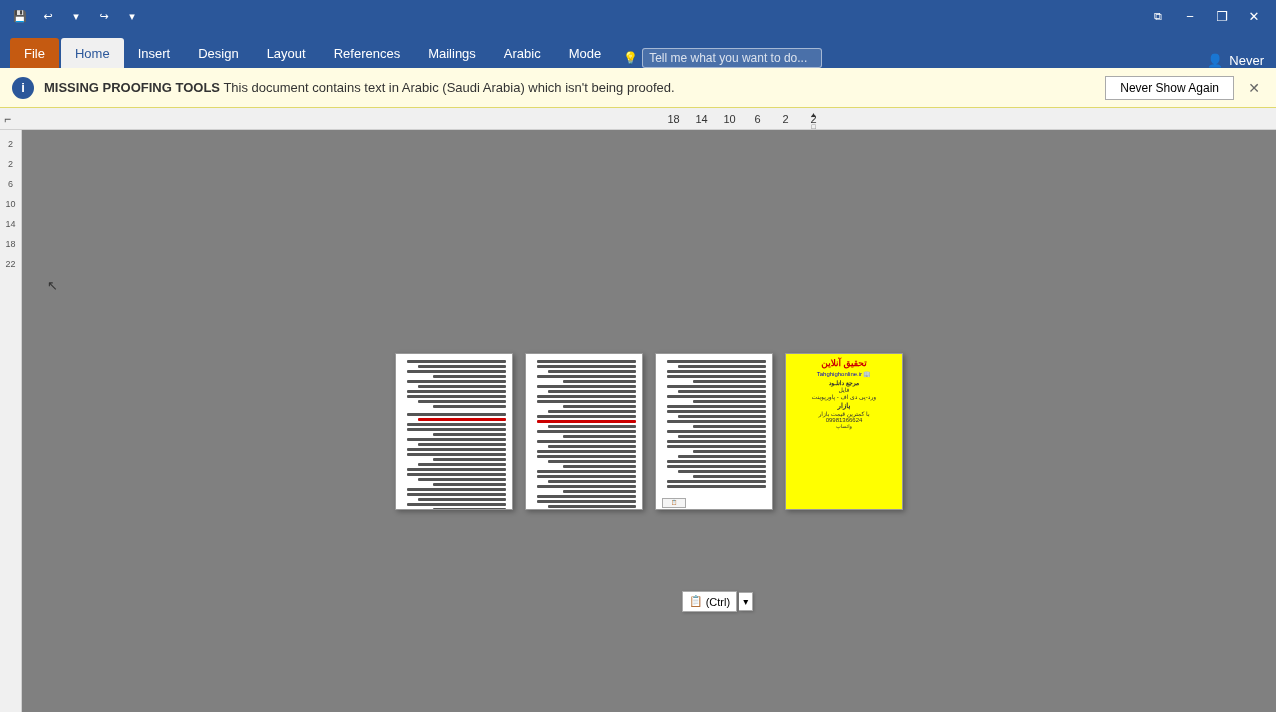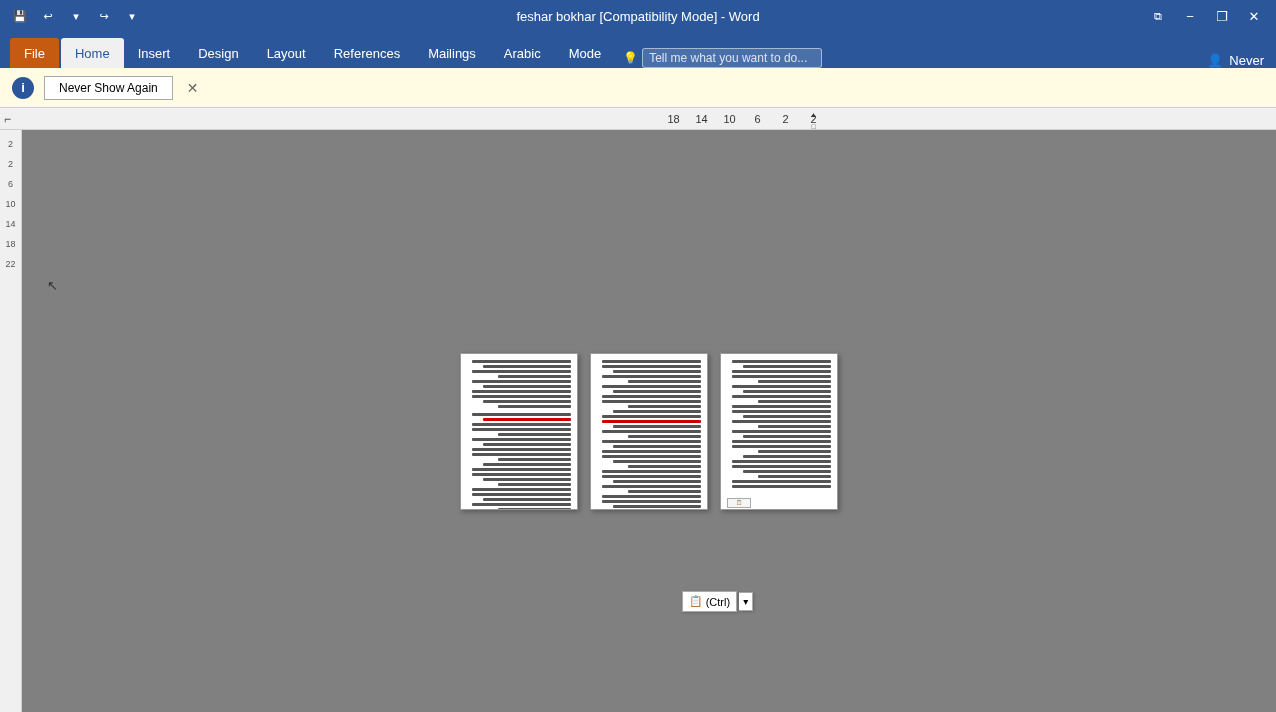--- a/index.html
+++ b/index.html
@@ -255,21 +255,20 @@
 <body>
 
 <div class="title-bar">
   <div class="title-bar-left">
     <button class="qat-btn" title="Save">💾</button>
     <button class="qat-btn" title="Undo">↩</button>
     <button class="qat-btn">▾</button>
     <button class="qat-btn" title="Redo">↪</button>
     <button class="qat-btn">▾</button>
   </div>
-  <span class="title-bar-center">feshar bokhar [Compatibility Mode] - Word</span>
   <div class="title-bar-right">
     <button class="title-btn" style="font-size:11px;">⧉</button>
     <button class="title-btn">−</button>
     <button class="title-btn">❐</button>
     <button class="title-btn close">✕</button>
   </div>
 </div>
 
 <div class="ribbon-tabs">
   <button class="ribbon-tab file">File</button>
@@ -287,20 +286,24 @@
   </div>
   <div class="ribbon-tab-share">
     <span>👤</span>
     <span>Never</span>
   </div>
 </div>
 
 <div class="notification-bar">
   <div class="notif-icon">
     <span>i</span>
+  </div>
+  <div class="notif-text">
+    <strong>MISSING PROOFING TOOLS</strong>
+    <span>This document contains text in Arabic (Saudi Arabia) which isn't being proofed.</span>
   </div>
   <button class="never-show-btn">Never Show Again</button>
   <button class="notif-close">✕</button>
 </div>
 
 <div class="ruler-area">
   <span style="font-size:12px; color:#555; margin-right:4px;">⌐</span>
   <div class="ruler-horizontal">
     <div class="ruler-numbers">
       <span class="ruler-num">18</span>
@@ -439,20 +442,33 @@
           <div class="line full"></div>
           <div class="line full"></div>
           <div style="height:8px;"></div>
 
           <div style="display:flex; align-items:center; justify-content:flex-end;">
             <div style="width:24px; height:10px; background:#f5f5f5; border:1px solid #aaa; font-size:5px; display:flex; align-items:center; justify-content:center;">📋</div>
           </div>
         </div>
       </div>
 
+      <div class="page-thumb page-thumb-ad">
+        <div class="ad-content">
+          <div style="font-size:9px; font-weight:bold; color:#c00; margin-bottom:2px; text-align:center;">تحقیق آنلاین</div>
+          <div style="font-size:6px; color:#00c; direction:ltr;">Tahghighonline.ir 🏢</div>
+          <div style="font-size:6px; font-weight:bold; margin-top:2px;">مرجع دانلـود</div>
+          <div style="font-size:6px;">فایل</div>
+          <div style="font-size:6px;">ورد-پی دی اف - پاورپوینت</div>
+          <div style="font-size:7px; font-weight:bold; margin-top:2px;">بازار</div>
+          <div style="font-size:6px;">با کمترین قیمت بازار</div>
+          <div style="font-size:6px; direction:ltr;">09981366624</div>
+          <div style="font-size:5px; direction:ltr;">واتساپ</div>
+        </div>
+      </div>
 
     </div>
 
     <div class="paste-tooltip" style="bottom: 100px; left: 680px; position: absolute;">
       <button class="paste-btn">
         <span>📋</span>
         <span>(Ctrl)</span>
       </button>
       <button class="paste-dropdown">▾</button>
     </div>

